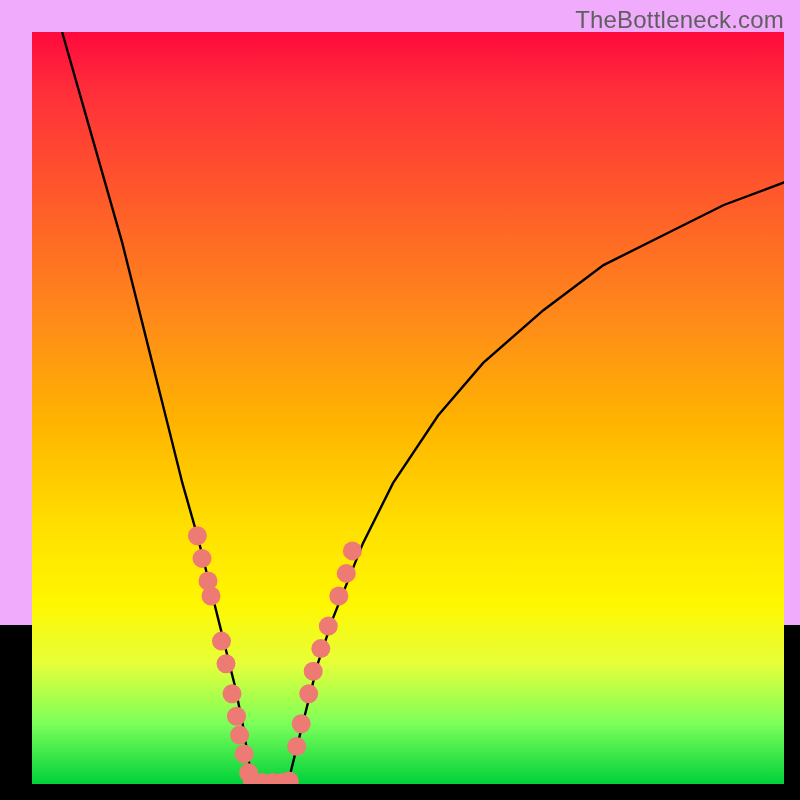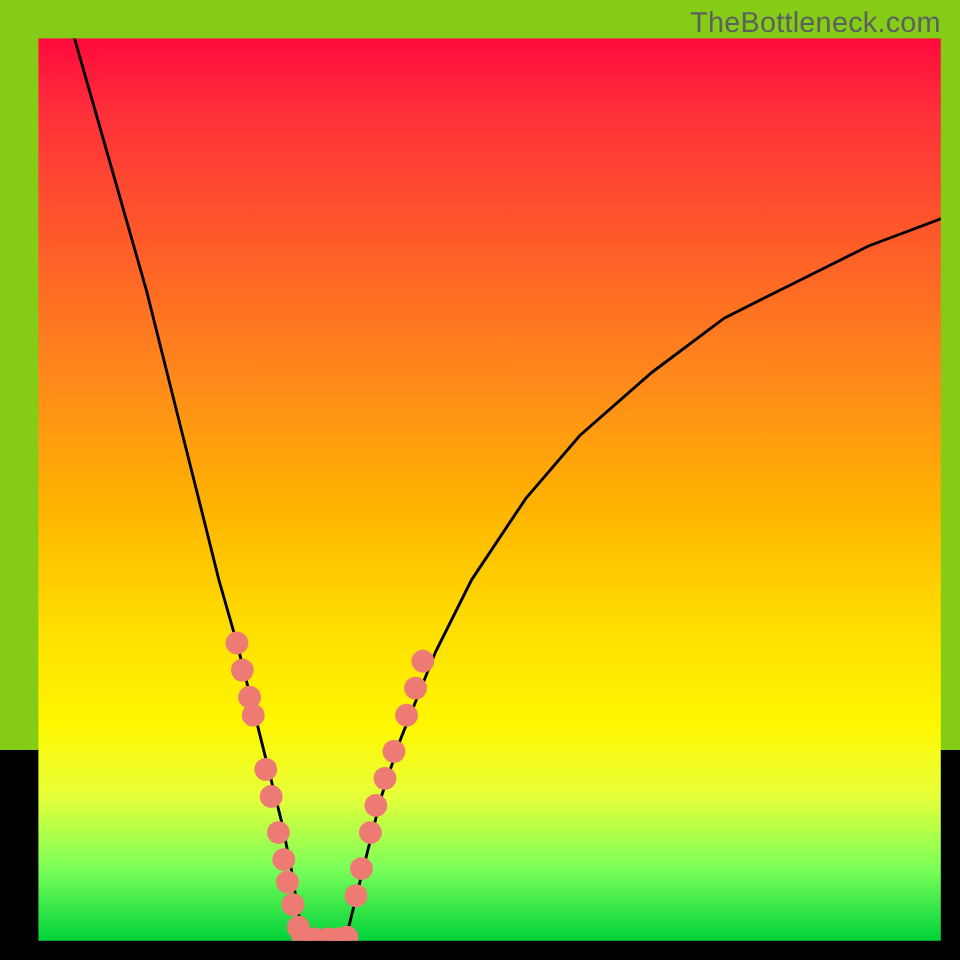--- a/index.html
+++ b/index.html
@@ -8,21 +8,21 @@
     width: 800px;
     height: 800px;
     overflow: hidden;
     font-family: Arial, Helvetica, sans-serif;
     background: #000;
   }
   .frame {
     position: relative;
     width: 800px;
     height: 625px;
-    background: #84cc16;
+    background: #f0abfc;
   }
   .plot-area {
     position: absolute;
     left: 32px;
     top: 32px;
     width: 752px;
     height: 752px;
     
     background: linear-gradient(
       to bottom,

